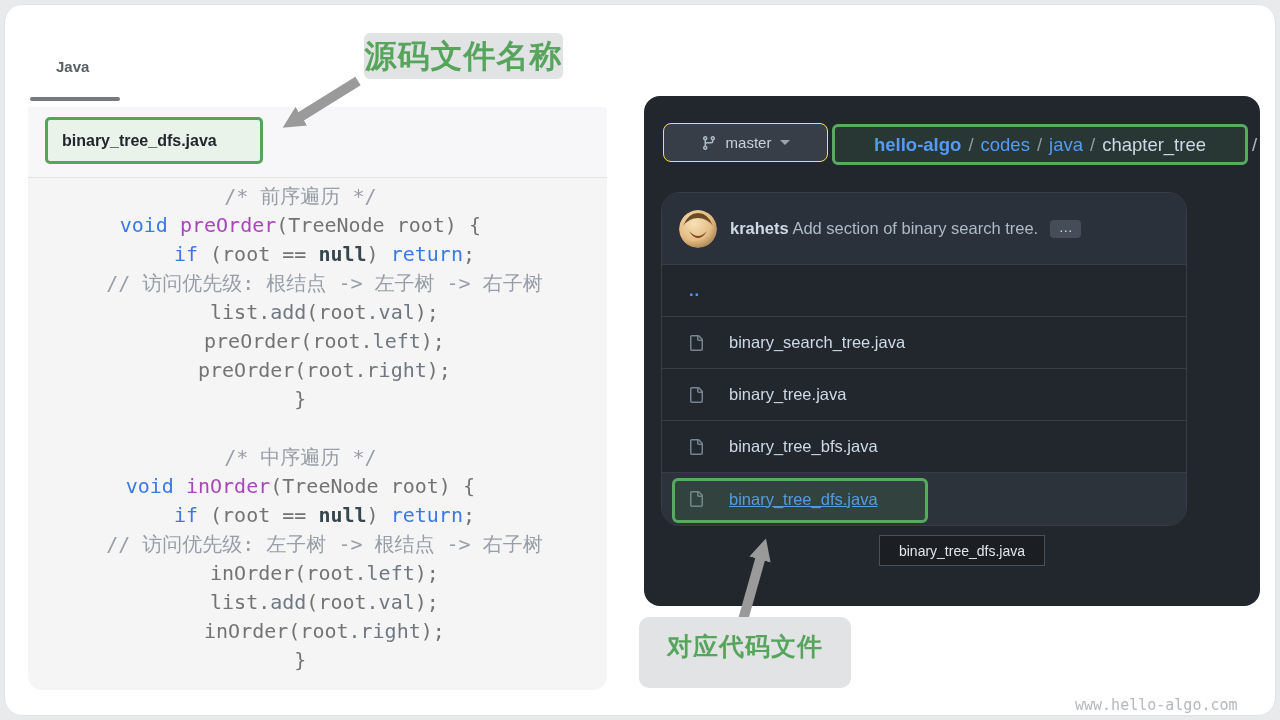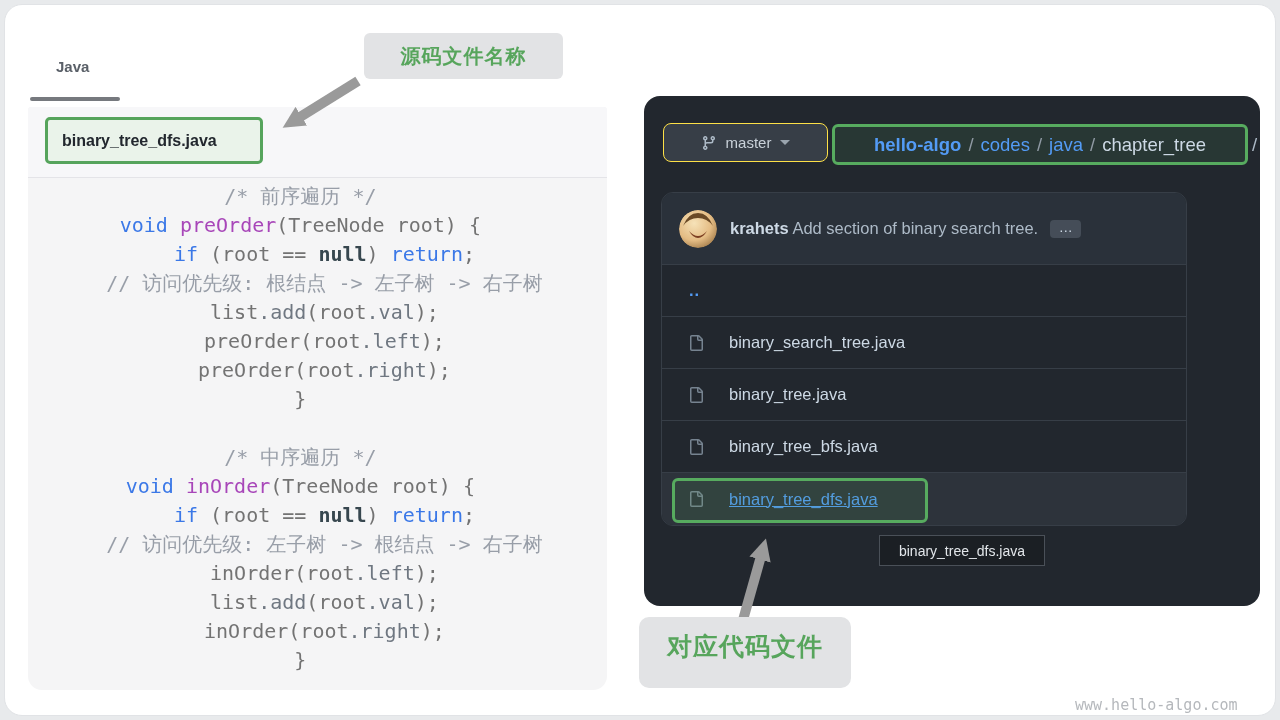--- a/index.html
+++ b/index.html
@@ -26,21 +26,21 @@
   .tok-c{color:#989ea8;}
   .tok-k{color:#3b78e7;}
   .tok-f{color:#a846b9;}
   .tok-a{color:#6f7781;}
   .tok-t{color:#737373;margin-top:44px;}
   .tok-b{color:#37474f;font-weight:bold;}
 
   
   .anno{position:absolute;background:#e2e3e5;color:#57a55c;font-weight:bold;text-align:center;}
   .anno-top{left:364px;top:33px;width:199px;height:46px;border-radius:6px;
-            font-size:20px;line-height:46px;letter-spacing:1px;}
+            font-size:32px;line-height:46px;letter-spacing:1px;}
   .anno-bottom{left:639px;top:617px;width:212px;height:71px;border-radius:10px;
                font-size:25px;line-height:36px;padding-top:11px;box-sizing:border-box;letter-spacing:1px;}
 
   
   .gh-panel{position:absolute;left:644px;top:96px;width:616px;height:510px;background:#22272e;border-radius:16px;}
   .branch-btn{position:absolute;left:19px;top:27px;width:165px;height:39px;box-sizing:border-box;
               background:#373e47;border:1px solid #fde047;border-radius:8px;
               display:flex;align-items:center;justify-content:center;gap:9px;}
   .branch-btn .lbl{font-size:15px;color:#c9d1d9;}
   .caret{width:0;height:0;border-left:5px solid transparent;border-right:5px solid transparent;
@@ -48,21 +48,21 @@
   .bc-box{position:absolute;left:188px;top:28px;width:416px;height:41px;box-sizing:border-box;
           border:3px solid #57ab5f;border-radius:6px;background:rgba(87,171,95,0.13);
           display:flex;align-items:center;justify-content:center;gap:7px;font-size:18.5px;white-space:nowrap;overflow:hidden;}
   .bc-seg{color:#539bf5;}
   .bc-repo{font-weight:bold;}
   .bc-current{color:#cdd9e5;font-weight:normal;}
   .bc-sep{color:#909aa4;}
   .bc-trail{position:absolute;left:608px;top:28px;height:41px;line-height:41px;font-size:18.5px;color:#adbac7;}
 
   .file-box{position:absolute;left:17px;top:96px;width:526px;box-sizing:border-box;
-            border:1px solid #373e47;border-radius:12px;background:#22272e;overflow:hidden;}
+            border:1px solid #373e47;border-radius:19px;background:#22272e;overflow:hidden;}
   .commit-header{height:72px;background:#2a313a;border-bottom:1px solid #373e47;
                  display:flex;align-items:center;padding-left:17px;box-sizing:border-box;}
   .avatar{width:38px;height:38px;border-radius:50%;overflow:hidden;flex:0 0 auto;}
   .commit-text{margin-left:13px;font-size:16.5px;color:#adbac7;white-space:nowrap;}
   .commit-author{font-weight:bold;color:#cdd9e5;}
   .ellipsis-chip{display:inline-block;margin-left:12px;width:31px;height:18px;background:#454d58;
                  border-radius:4px;color:#cdd9e5;font-size:14px;line-height:15px;text-align:center;vertical-align:middle;}
   .file-row{height:52px;border-bottom:1px solid #373e47;display:flex;align-items:center;
             padding-left:26px;box-sizing:border-box;}
   .file-row:last-child{border-bottom:none;}

